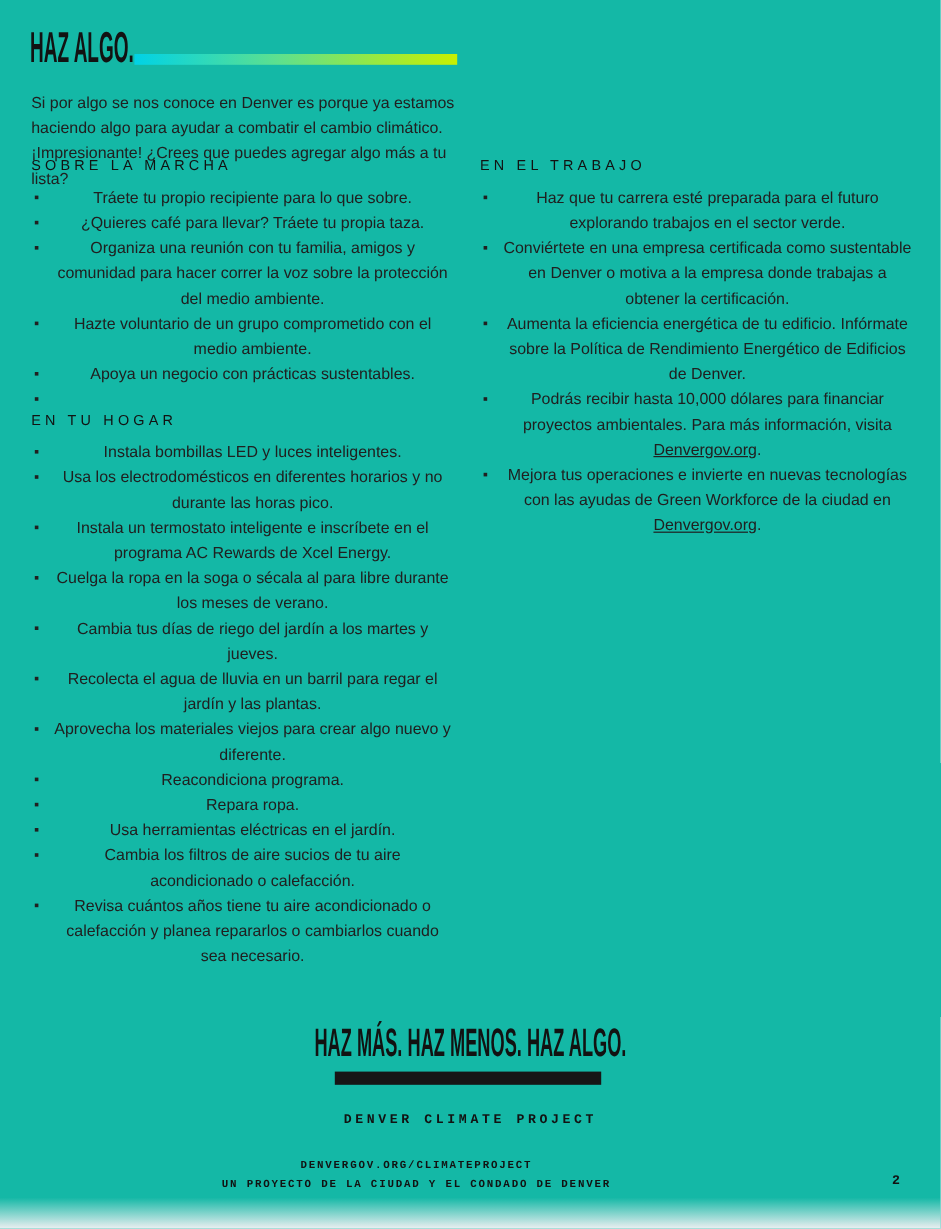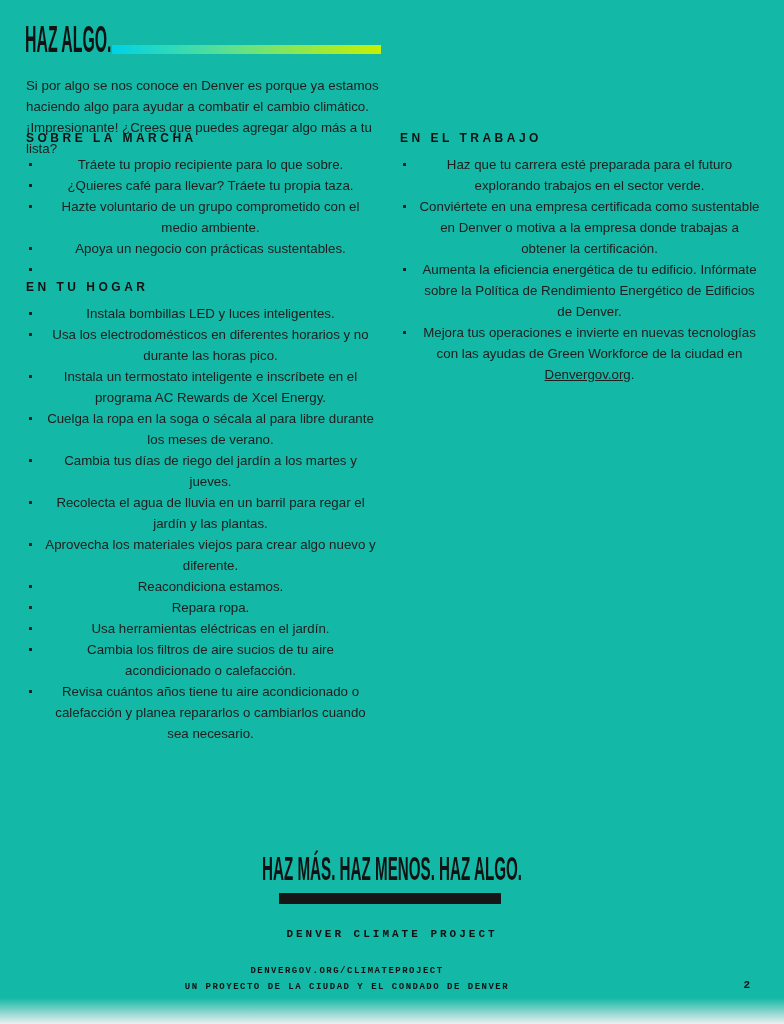--- a/index.html
+++ b/index.html
@@ -25,21 +25,21 @@
     position:absolute; left:26px; top:62px; width:378px;
     font-size:13.3px; line-height:21px; color:#202020;
   }
 
   
   .col { position:absolute; top:131px; }
   .col-left  { left:26px;  width:352px; }
   .col-right { left:400px; width:362px; }
   .section { margin:0 0 21px 0; }
   .section h2 {
-    margin:0 0 9px 0; font-size:12px; font-weight:700;
+    margin:0 0 9px 0; font-size:12px; font-weight:400;
     letter-spacing:3.5px; color:#121212; white-space:nowrap;
   }
   .section ul { list-style:none; margin:0; padding:0; }
   .section li {
     position:relative; padding-left:17px;
     font-size:13.3px; line-height:21px; color:#202020;text-align:center;
   }
   .section li .bullet {
     position:absolute; left:3px; top:9px; width:3px; height:3px;
     background:#202020;
@@ -87,50 +87,52 @@
   <div class="gradient-bar"></div>
 
   <p class="intro">Si por algo se nos conoce en Denver es porque ya estamos haciendo algo para ayudar a combatir el cambio climático. ¡Impresionante! ¿Crees que puedes agregar algo más a tu lista?</p>
 
   <div class="col col-left">
       <section class="section">
         <h2>SOBRE LA MARCHA</h2>
         <ul>
           <li><span class="bullet"></span><span class="li-text">Tráete tu propio recipiente para lo que sobre.</span></li>
           <li><span class="bullet"></span><span class="li-text">¿Quieres café para llevar? Tráete tu propia taza.</span></li>
+          <li><span class="bullet"></span><span class="li-text">Organiza una reunión con tu familia, amigos y comunidad para hacer correr la voz sobre la protección del medio ambiente.</span></li>
           <li><span class="bullet"></span><span class="li-text">Hazte voluntario de un grupo comprometido con el medio ambiente.</span></li>
           <li><span class="bullet"></span><span class="li-text">Apoya un negocio con prácticas sustentables.</span></li>
           <li><span class="bullet"></span></li>
         </ul>
       </section>
       <section class="section">
         <h2>EN TU HOGAR</h2>
         <ul>
           <li><span class="bullet"></span><span class="li-text">Instala bombillas LED y luces inteligentes.</span></li>
           <li><span class="bullet"></span><span class="li-text">Usa los electrodomésticos en diferentes horarios y no durante las horas pico.</span></li>
           <li><span class="bullet"></span><span class="li-text">Instala un termostato inteligente e inscríbete en el programa AC Rewards de Xcel Energy.</span></li>
           <li><span class="bullet"></span><span class="li-text">Cuelga la ropa en la soga o sécala al para libre durante los meses de verano.</span></li>
           <li><span class="bullet"></span><span class="li-text">Cambia tus días de riego del jardín a los martes y jueves.</span></li>
           <li><span class="bullet"></span><span class="li-text">Recolecta el agua de lluvia en un barril para regar el jardín y las plantas.</span></li>
           <li><span class="bullet"></span><span class="li-text">Aprovecha los materiales viejos para crear algo nuevo y diferente.</span></li>
-          <li><span class="bullet"></span><span class="li-text">Reacondiciona estamos.</span></li>
+          <li><span class="bullet"></span><span class="li-text">Reacondiciona programa.</span></li>
           <li><span class="bullet"></span><span class="li-text">Repara ropa.</span></li>
           <li><span class="bullet"></span><span class="li-text">Usa herramientas eléctricas en el jardín.</span></li>
           <li><span class="bullet"></span><span class="li-text">Cambia los filtros de aire sucios de tu aire acondicionado o calefacción.</span></li>
           <li><span class="bullet"></span><span class="li-text">Revisa cuántos años tiene tu aire acondicionado o calefacción y planea repararlos o cambiarlos cuando sea necesario.</span></li>
         </ul>
       </section>
     </div>
   <div class="col col-right">
       <section class="section">
         <h2>EN EL TRABAJO</h2>
         <ul>
           <li><span class="bullet"></span><span class="li-text">Haz que tu carrera esté preparada para el futuro explorando trabajos en el sector verde.</span></li>
           <li><span class="bullet"></span><span class="li-text">Conviértete en una empresa certificada como sustentable en Denver o motiva a la empresa donde trabajas a obtener la certificación.</span></li>
           <li><span class="bullet"></span><span class="li-text">Aumenta la eficiencia energética de tu edificio. Infórmate sobre la Política de Rendimiento Energético de Edificios de Denver.</span></li>
+          <li><span class="bullet"></span><span class="li-text">Podrás recibir hasta 10,000 dólares para financiar proyectos ambientales. Para más información, visita <a class="link" href="#">Denvergov.org</a>.</span></li>
           <li><span class="bullet"></span><span class="li-text">Mejora tus operaciones e invierte en nuevas tecnologías con las ayudas de Green Workforce de la ciudad en <a class="link" href="#">Denvergov.org</a>.</span></li>
         </ul>
       </section>
     </div>
 
   <div class="slogan">HAZ MÁS. HAZ MENOS. HAZ ALGO.</div>
   <div class="slogan-bar"></div>
   <div class="project">DENVER CLIMATE PROJECT</div>
   <div class="f-url">DENVERGOV.ORG/CLIMATEPROJECT</div>
   <div class="f-tagline">UN PROYECTO DE LA CIUDAD Y EL CONDADO DE DENVER</div>

